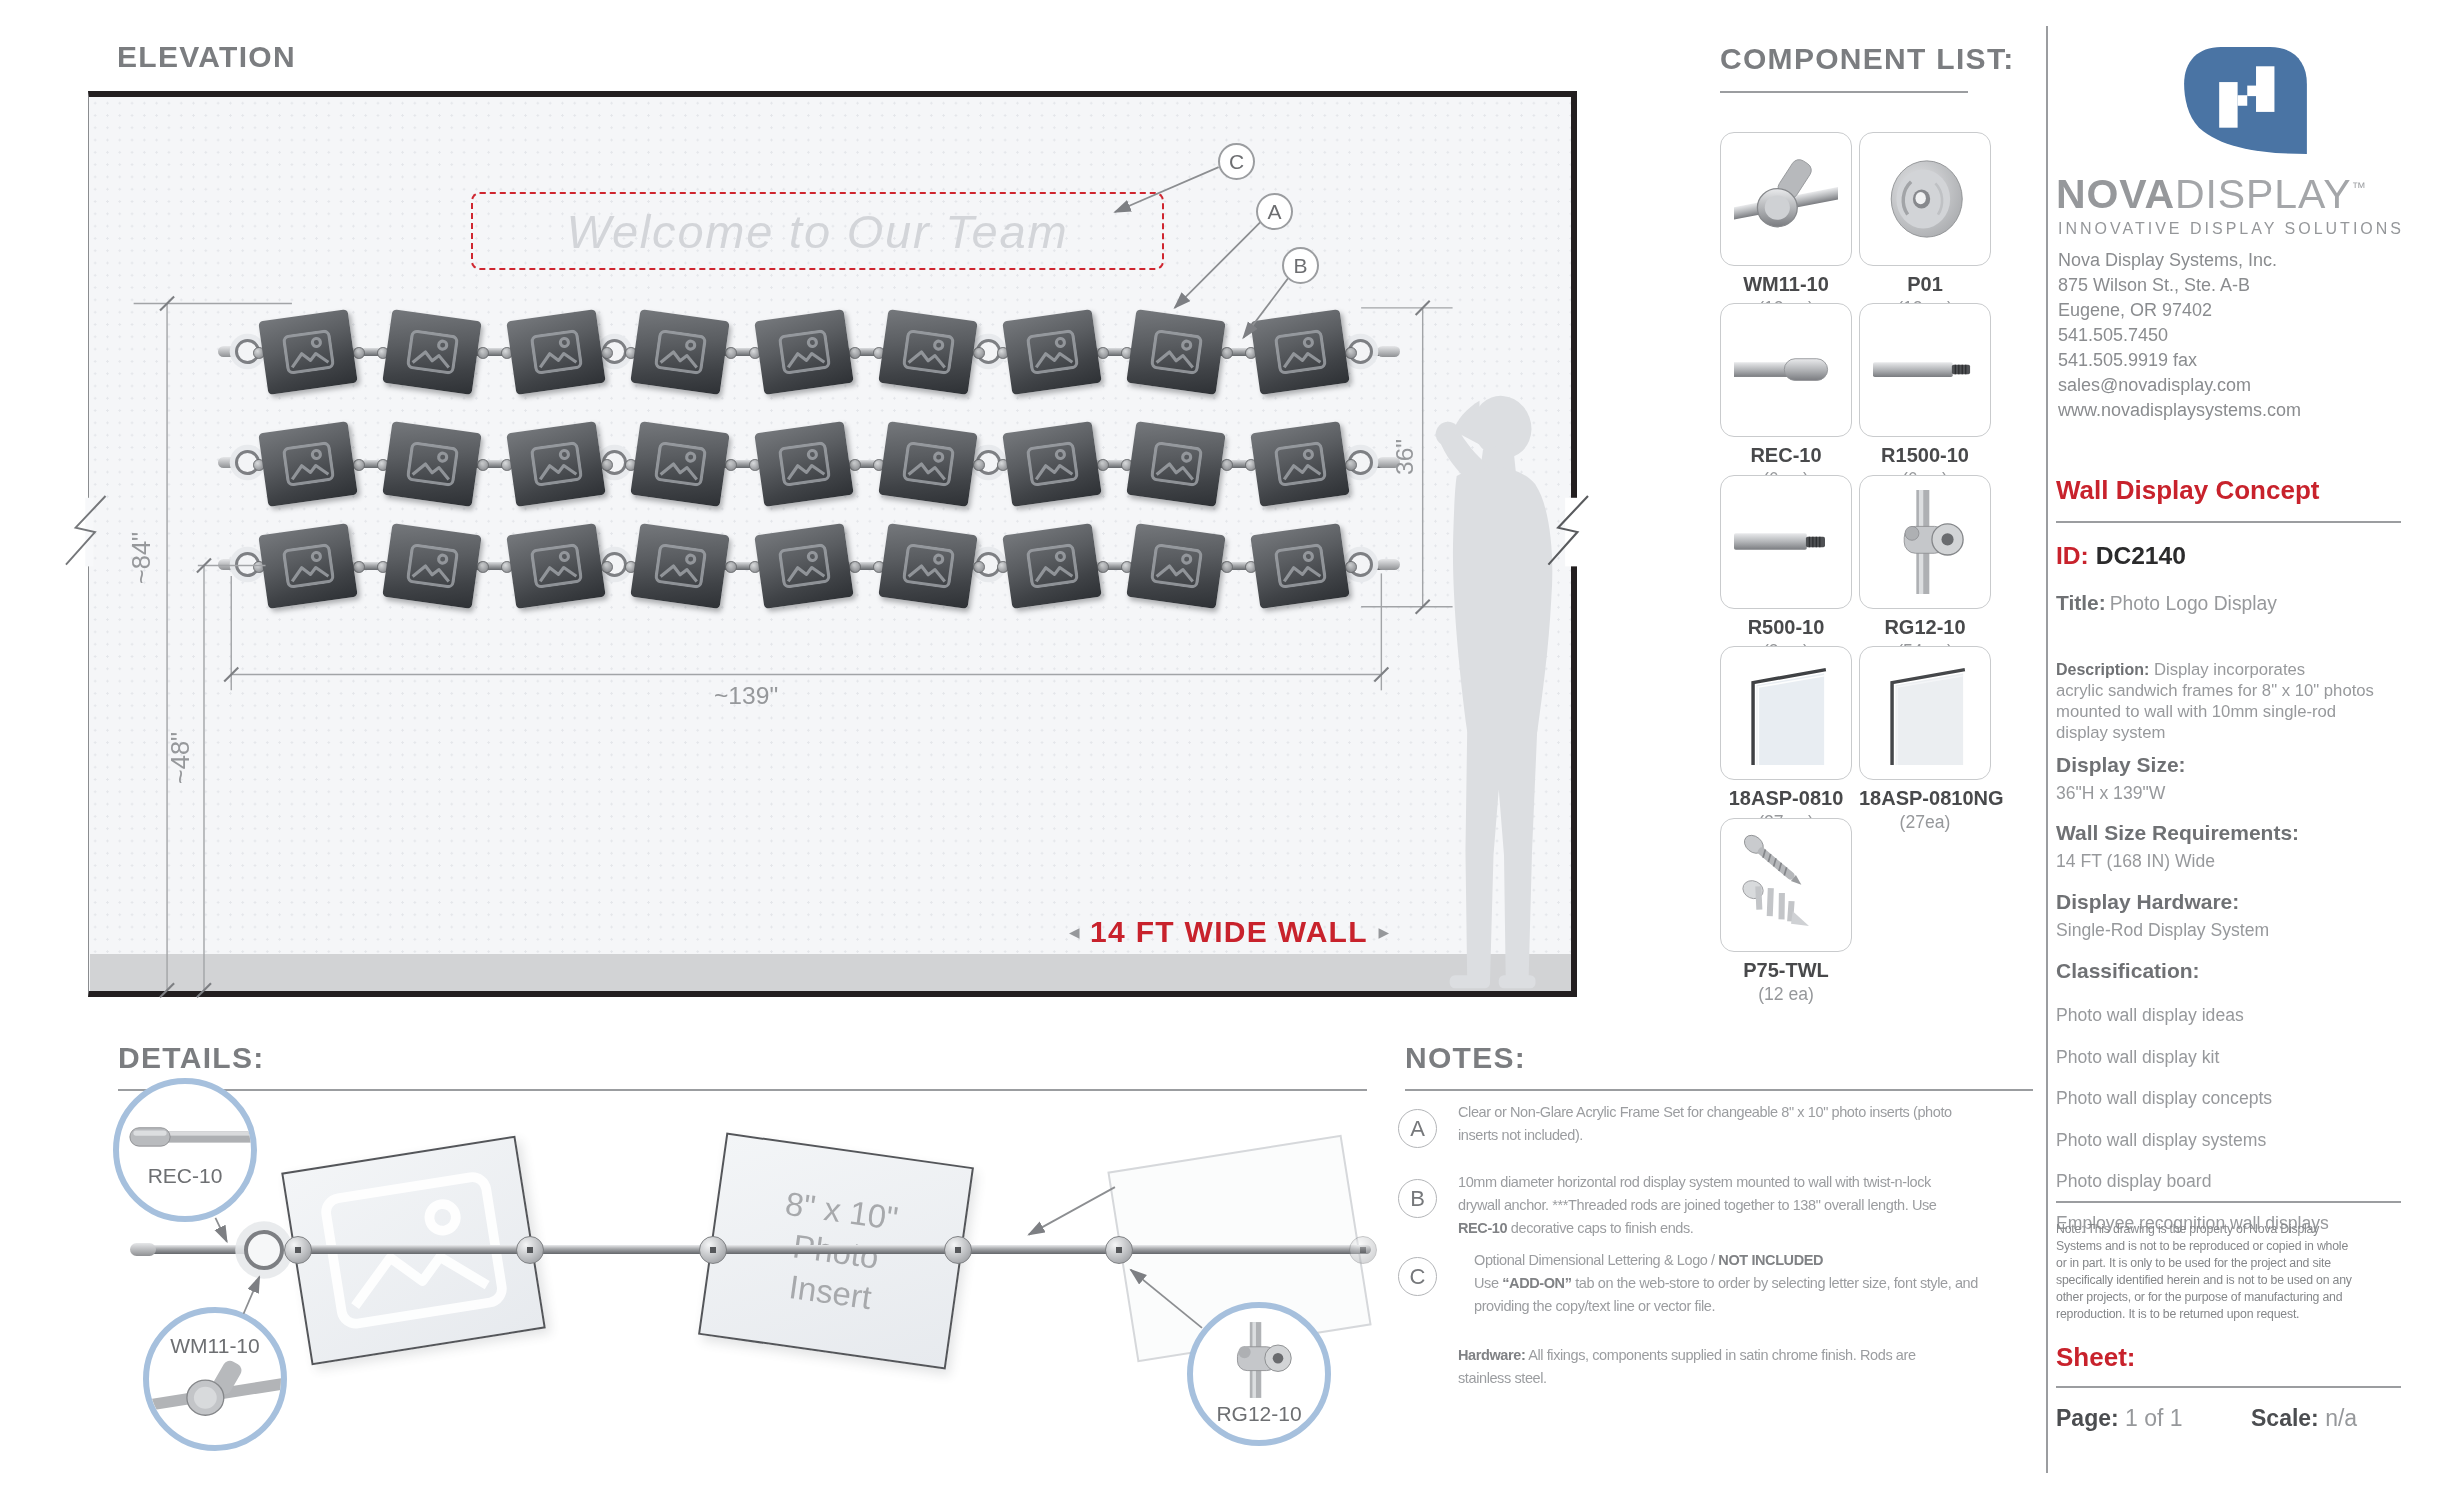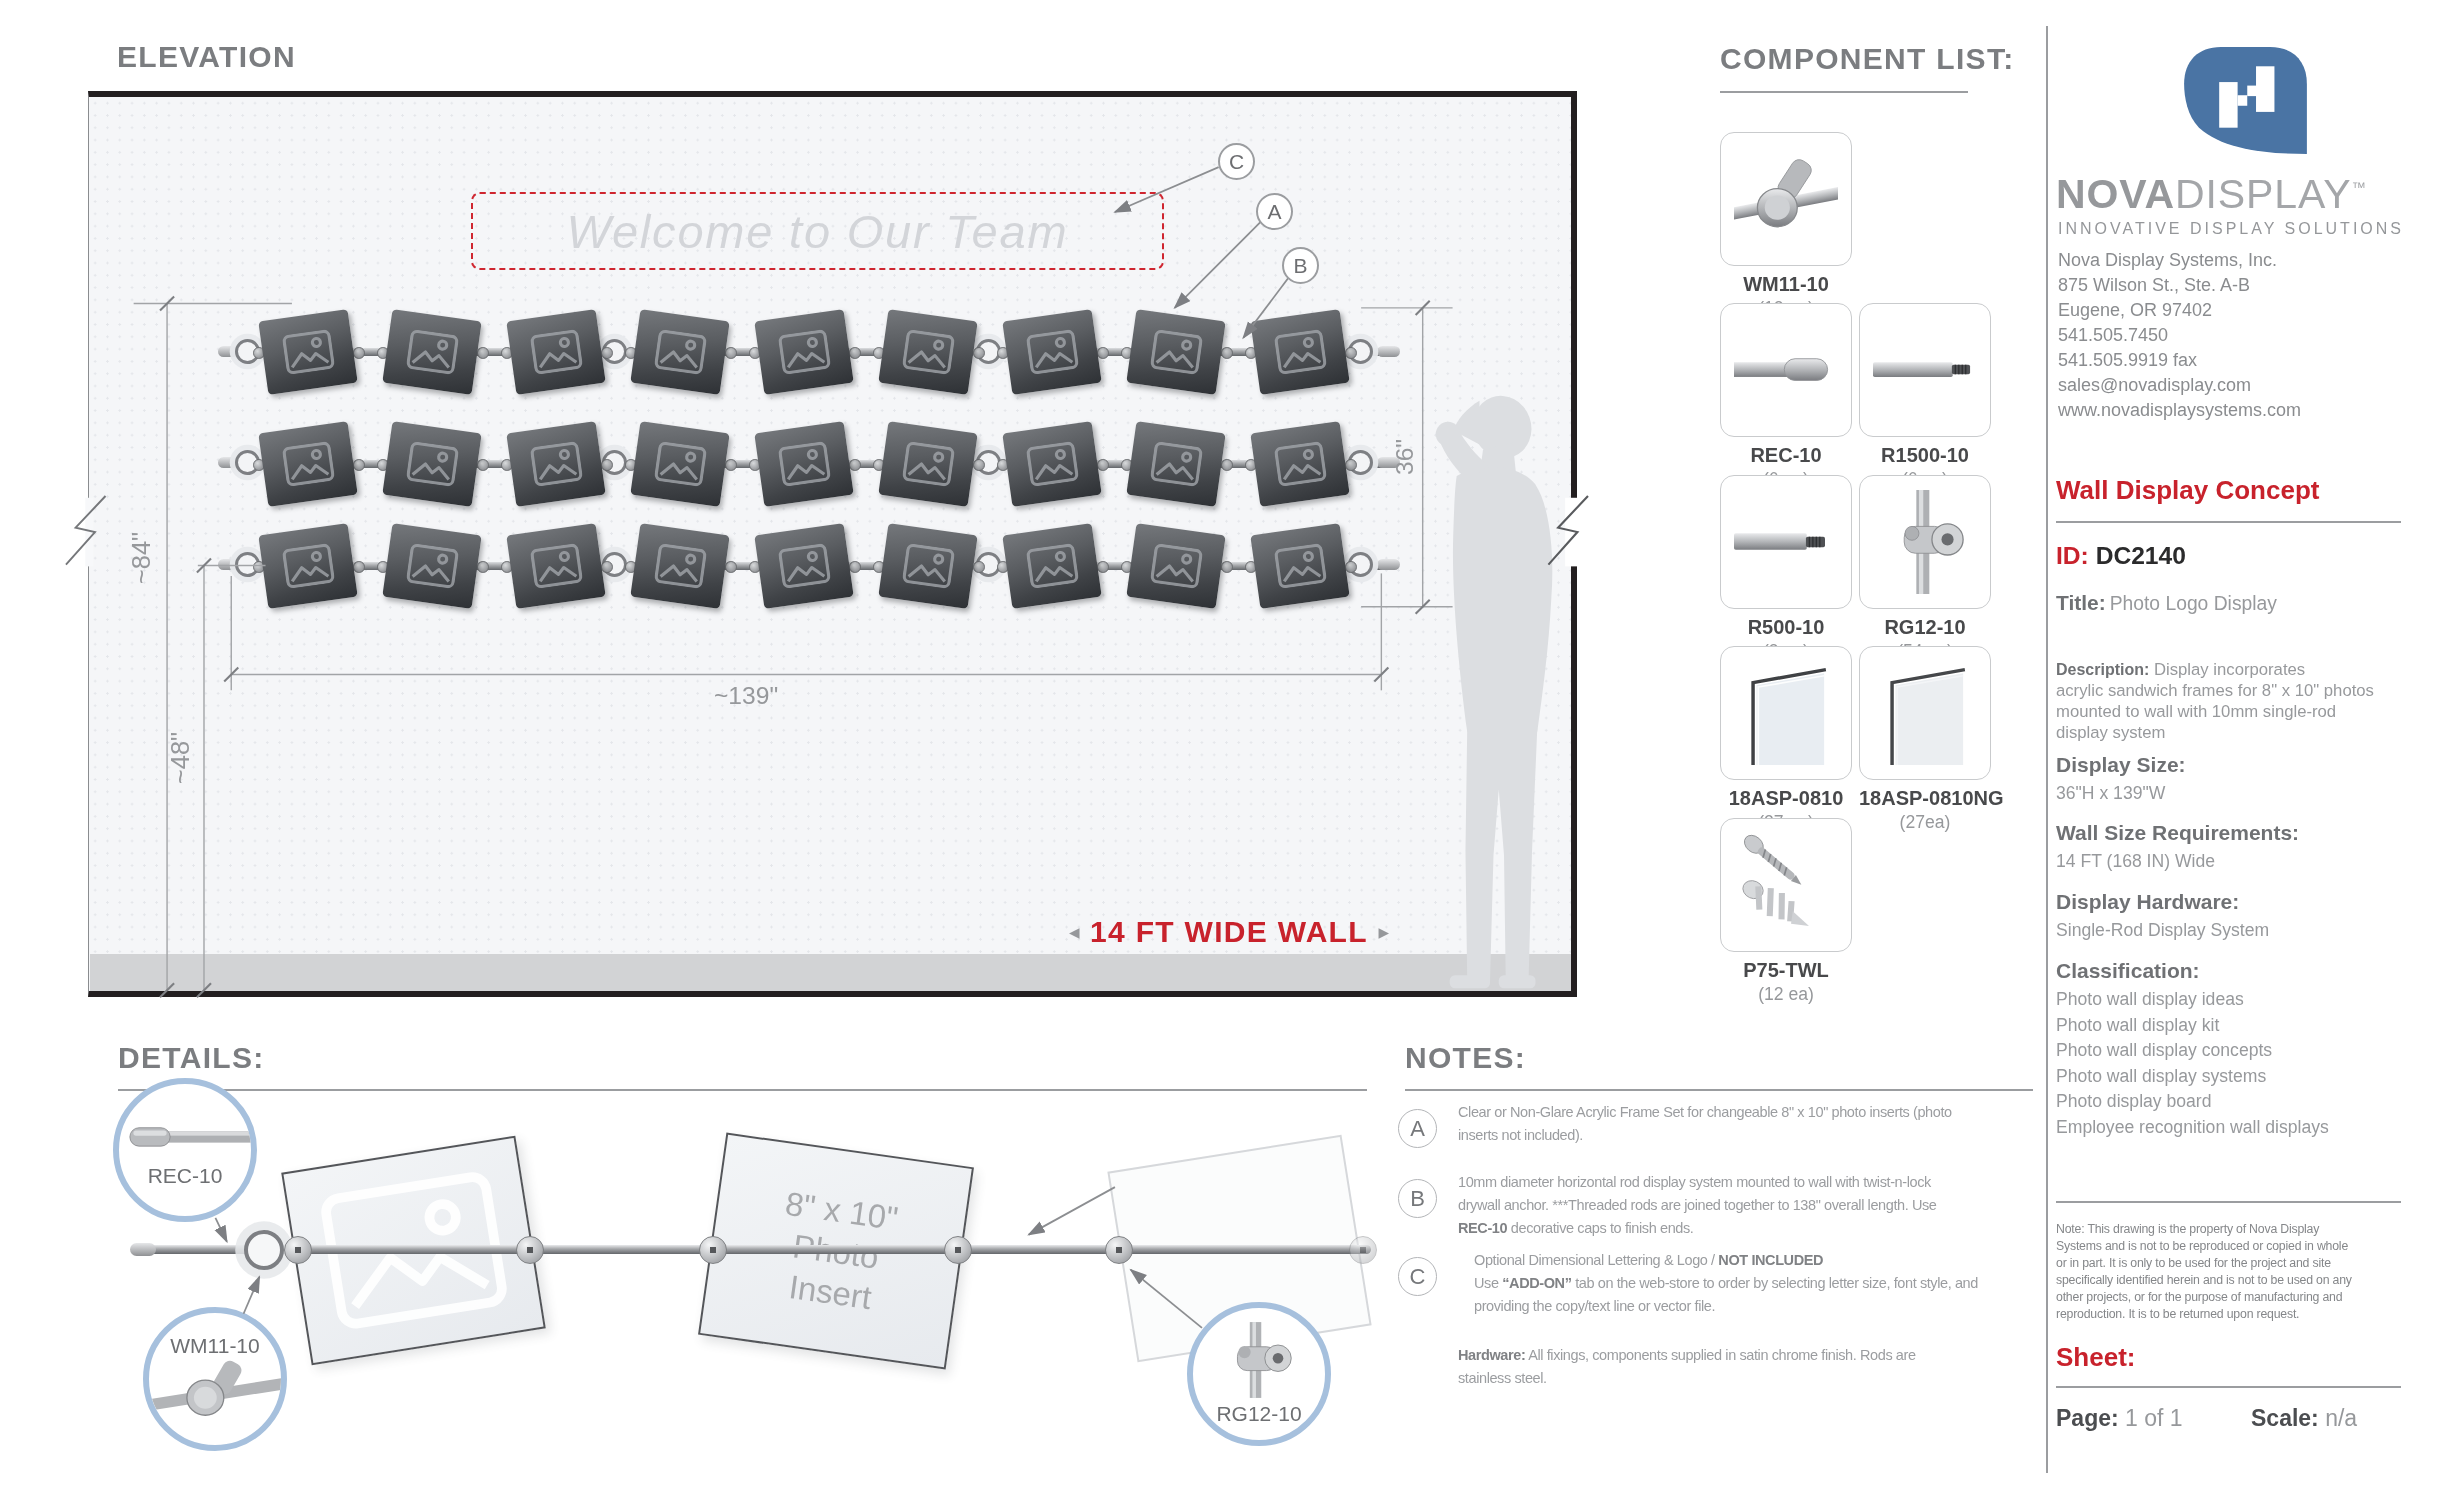--- a/index.html
+++ b/index.html
@@ -54,21 +54,21 @@
   #divider{left:2046px;top:26px;width:1.8px;height:1447px;background:#9b9da0;}
   .brandWord{font-size:41px;color:#96989b;letter-spacing:0.9px;white-space:nowrap;}
   .bw-b{font-weight:800;}
   .bw-l{font-weight:300;color:#a4a6a9;text-align:center;}
   .bw-tm{font-size:14px;vertical-align:16px;color:#a4a6a9;}
   .tagline{font-size:16px;letter-spacing:3px;color:#95979a;white-space:nowrap;}
   .addr{font-size:18px;line-height:25px;color:#8a8c8f;}
   .redhead{font-size:26px;font-weight:bold;color:#c8222c;}
   .slab{font-weight:bold;color:#6f7174;font-size:21px;}
   .sval{color:#97999c;font-size:17.6px;}
-  .clsline{font-size:17.6px;line-height:25.5px;color:#97999c;}
+  .clsline{font-size:17.6px;line-height:25.5px;color:#97999c;margin-top:16px;}
   .legal{font-size:12.3px;line-height:17px;color:#85878a;white-space:pre-line;letter-spacing:-0.2px;}
 
   
   .dframe{position:absolute;box-sizing:border-box;border:2.6px solid #54565a;z-index:5;
     background:linear-gradient(155deg,#f3f5f7 0%,#e7eaee 100%);
     box-shadow:4.4px 5.3px 10.6px rgba(60,64,68,.14);display:flex;align-items:center;justify-content:center;}
   .dframe.ghost{border:2.2px solid #d6d8db;background:rgba(249,250,251,0.65);box-shadow:none;z-index:1;}
   #drod{left:142px;top:1245px;width:1229px;height:8.8px;border-radius:4.4px;z-index:8;
     background:linear-gradient(180deg,#e9eaec 0%,#a3a5a8 45%,#64676b 100%);}
   .ball{position:absolute;width:26px;height:26px;border-radius:50%;z-index:9;
@@ -514,20 +514,40 @@
             </defs>
     <rect x="-8" y="58" width="138" height="14" rx="7" fill="url(#g0)" transform="rotate(-11 60 64)"></rect>
     <rect x="58" y="14" width="24" height="46" rx="9" fill="#b7b9bc" stroke="#97999c" stroke-width="1" transform="rotate(33 70 37)"></rect>
     <ellipse cx="50" cy="70" rx="23" ry="22" fill="url(#g0)" stroke="#87898c" stroke-width="1.5"></ellipse>
     <ellipse cx="50" cy="70" rx="14.5" ry="14" fill="#cfd1d4"></ellipse>
           </svg>
         </div>
         <div class="cname">WM11-10</div>
         <div class="cqty">(12 ea)</div>
       </div>
+      <div class="ccell" style="left: 139px; top: 0px;">
+        <div class="cbox">
+          <svg width="104" height="104" viewBox="0 0 120 120">
+            <defs>
+              <radialGradient id="g1" cx=".38" cy=".38" r=".75">
+                <stop offset="0" stop-color="#e6e7e9"></stop>
+                <stop offset="1" stop-color="#a6a8ab"></stop>
+              </radialGradient>
+            </defs>
+    <ellipse cx="62" cy="60" rx="41" ry="44" fill="url(#g1)" stroke="#8b8d90" stroke-width="1"></ellipse>
+    <ellipse cx="58" cy="60" rx="31" ry="34" fill="#d2d4d7"></ellipse>
+    <path d="M44,40 a26,28 0 0,0 -4,38" stroke="#a2a4a7" stroke-width="4" fill="none"></path>
+    <path d="M72,42 a26,28 0 0,1 3,36" stroke="#bfc1c4" stroke-width="3" fill="none"></path>
+    <ellipse cx="56" cy="60" rx="10" ry="11" fill="#87898d"></ellipse>
+    <ellipse cx="55" cy="59" rx="6" ry="7" fill="#f1f2f3"></ellipse>
+          </svg>
+        </div>
+        <div class="cname">P01</div>
+        <div class="cqty">(12 ea)</div>
+      </div>
       <div class="ccell" style="left: 0px; top: 171px;">
         <div class="cbox">
           <svg width="104" height="104" viewBox="0 0 120 120">
             <defs>
               <linearGradient id="g2" x1="0" y1="0" x2="0" y2="1">
                 <stop offset="0" stop-color="#e9eaec"></stop>
                 <stop offset=".5" stop-color="#b4b6b9"></stop>
                 <stop offset="1" stop-color="#7a7c80"></stop>
               </linearGradient>
             </defs>

